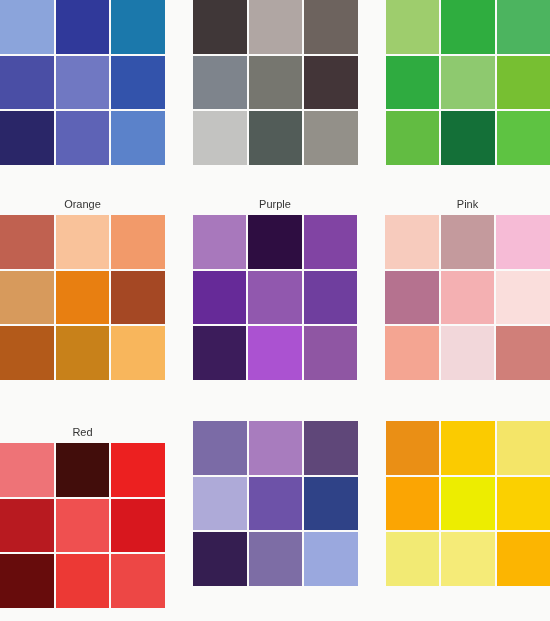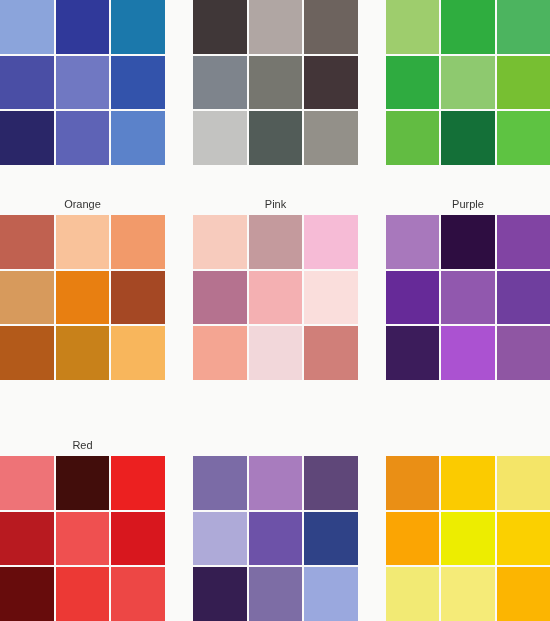--- a/index.html
+++ b/index.html
@@ -19,21 +19,21 @@
     position: relative;
     box-sizing: border-box;
   }
   .palette-row {
     display: flex;
     width: 550px;
     gap: 28px;
   }
   .palette-row.row-1 { height: 193px; }
   .palette-row.row-2 { height: 228px; }
-  .palette-row.row-3 { height: 200px; align-items: flex-end; }
+  .palette-row.row-3 { height: 200px; }
 
   .palette-card {
     width: 165px;
     display: flex;
     flex-direction: column;
     box-sizing: border-box;
   }
   .palette-card.last { width: 164px; }
 
   .palette-label {
@@ -121,48 +121,48 @@
           <div class="swatch" title="#f9c29a" style="background: rgb(249, 194, 154);"></div>
           <div class="swatch" title="#f29a6a" style="background: rgb(242, 154, 106);"></div>
           <div class="swatch" title="#d79a5c" style="background: rgb(215, 154, 92);"></div>
           <div class="swatch" title="#e87f11" style="background: rgb(232, 127, 17);"></div>
           <div class="swatch" title="#a54824" style="background: rgb(165, 72, 36);"></div>
           <div class="swatch" title="#b35a1a" style="background: rgb(179, 90, 26);"></div>
           <div class="swatch" title="#c8811a" style="background: rgb(200, 129, 26);"></div>
           <div class="swatch" title="#f8b65c" style="background: rgb(248, 182, 92);"></div>
         </div>
       </div>
+      <div class="palette-card last">
+        <div class="palette-label">Purple</div>
+        <div class="swatch-grid">
+          <div class="swatch" title="#a878bc" style="background: rgb(168, 120, 188);"></div>
+          <div class="swatch" title="#2e0d41" style="background: rgb(46, 13, 65);"></div>
+          <div class="swatch" title="#8144a3" style="background: rgb(129, 68, 163);"></div>
+          <div class="swatch" title="#662a98" style="background: rgb(102, 42, 152);"></div>
+          <div class="swatch" title="#9158ae" style="background: rgb(145, 88, 174);"></div>
+          <div class="swatch" title="#6f3e9e" style="background: rgb(111, 62, 158);"></div>
+          <div class="swatch" title="#3c1c5b" style="background: rgb(60, 28, 91);"></div>
+          <div class="swatch" title="#ab52d1" style="background: rgb(171, 82, 209);"></div>
+          <div class="swatch" title="#8f56a3" style="background: rgb(143, 86, 163);"></div>
+        </div>
+      </div>
       <div class="palette-card">
         <div class="palette-label">Pink</div>
         <div class="swatch-grid">
           <div class="swatch" title="#f7cbbd" style="background: rgb(247, 203, 189);"></div>
           <div class="swatch" title="#c49a9d" style="background: rgb(196, 154, 157);"></div>
           <div class="swatch" title="#f6bbd6" style="background: rgb(246, 187, 214);"></div>
           <div class="swatch" title="#b5728f" style="background: rgb(181, 114, 143);"></div>
           <div class="swatch" title="#f4b0b2" style="background: rgb(244, 176, 178);"></div>
           <div class="swatch" title="#fadedc" style="background: rgb(250, 222, 220);"></div>
           <div class="swatch" title="#f4a592" style="background: rgb(244, 165, 146);"></div>
           <div class="swatch" title="#f2d7da" style="background: rgb(242, 215, 218);"></div>
           <div class="swatch" title="#d07f79" style="background: rgb(208, 127, 121);"></div>
         </div>
       </div>
-      <div class="palette-card last">
-        <div class="palette-label">Purple</div>
-        <div class="swatch-grid">
-          <div class="swatch" title="#a878bc" style="background: rgb(168, 120, 188);"></div>
-          <div class="swatch" title="#2e0d41" style="background: rgb(46, 13, 65);"></div>
-          <div class="swatch" title="#8144a3" style="background: rgb(129, 68, 163);"></div>
-          <div class="swatch" title="#662a98" style="background: rgb(102, 42, 152);"></div>
-          <div class="swatch" title="#9158ae" style="background: rgb(145, 88, 174);"></div>
-          <div class="swatch" title="#6f3e9e" style="background: rgb(111, 62, 158);"></div>
-          <div class="swatch" title="#3c1c5b" style="background: rgb(60, 28, 91);"></div>
-          <div class="swatch" title="#ab52d1" style="background: rgb(171, 82, 209);"></div>
-          <div class="swatch" title="#8f56a3" style="background: rgb(143, 86, 163);"></div>
-        </div>
-      </div>
     </div>
     <div class="palette-row row-3">
       <div class="palette-card">
         <div class="palette-label">Red</div>
         <div class="swatch-grid">
           <div class="swatch" title="#ee7377" style="background: rgb(238, 115, 119);"></div>
           <div class="swatch" title="#420d0b" style="background: rgb(66, 13, 11);"></div>
           <div class="swatch" title="#ec2020" style="background: rgb(236, 32, 32);"></div>
           <div class="swatch" title="#b81a20" style="background: rgb(184, 26, 32);"></div>
           <div class="swatch" title="#ef5050" style="background: rgb(239, 80, 80);"></div>

